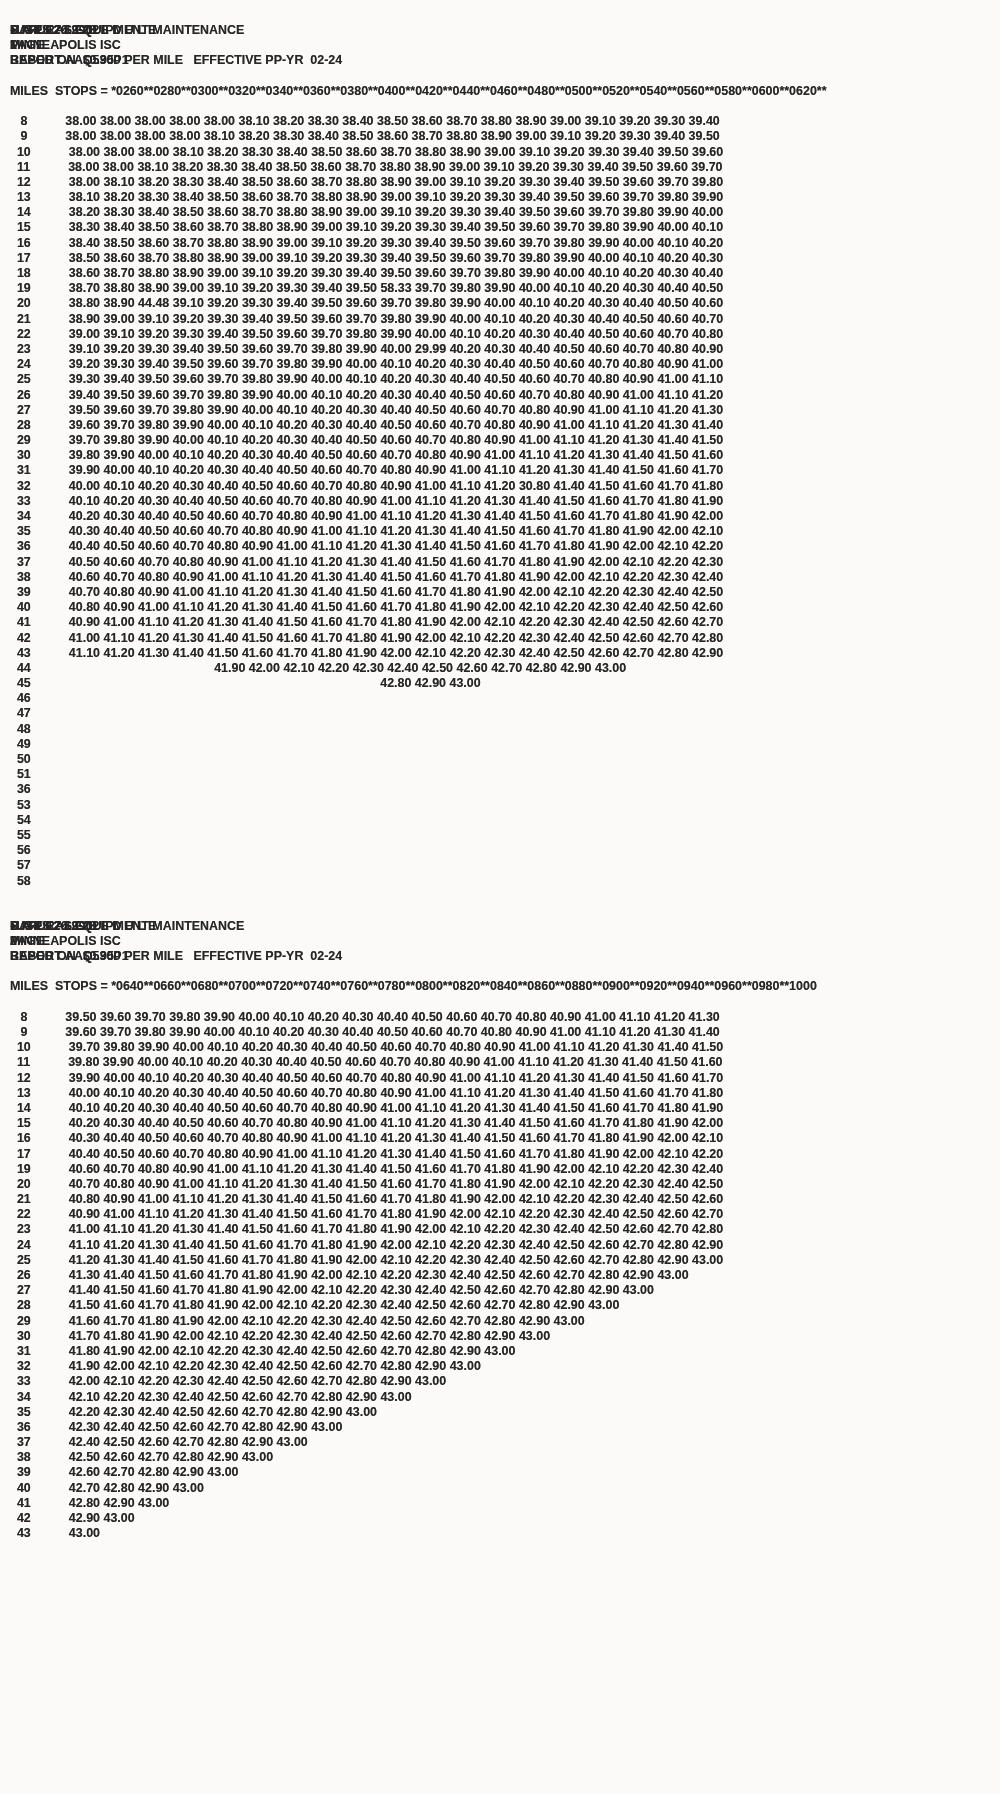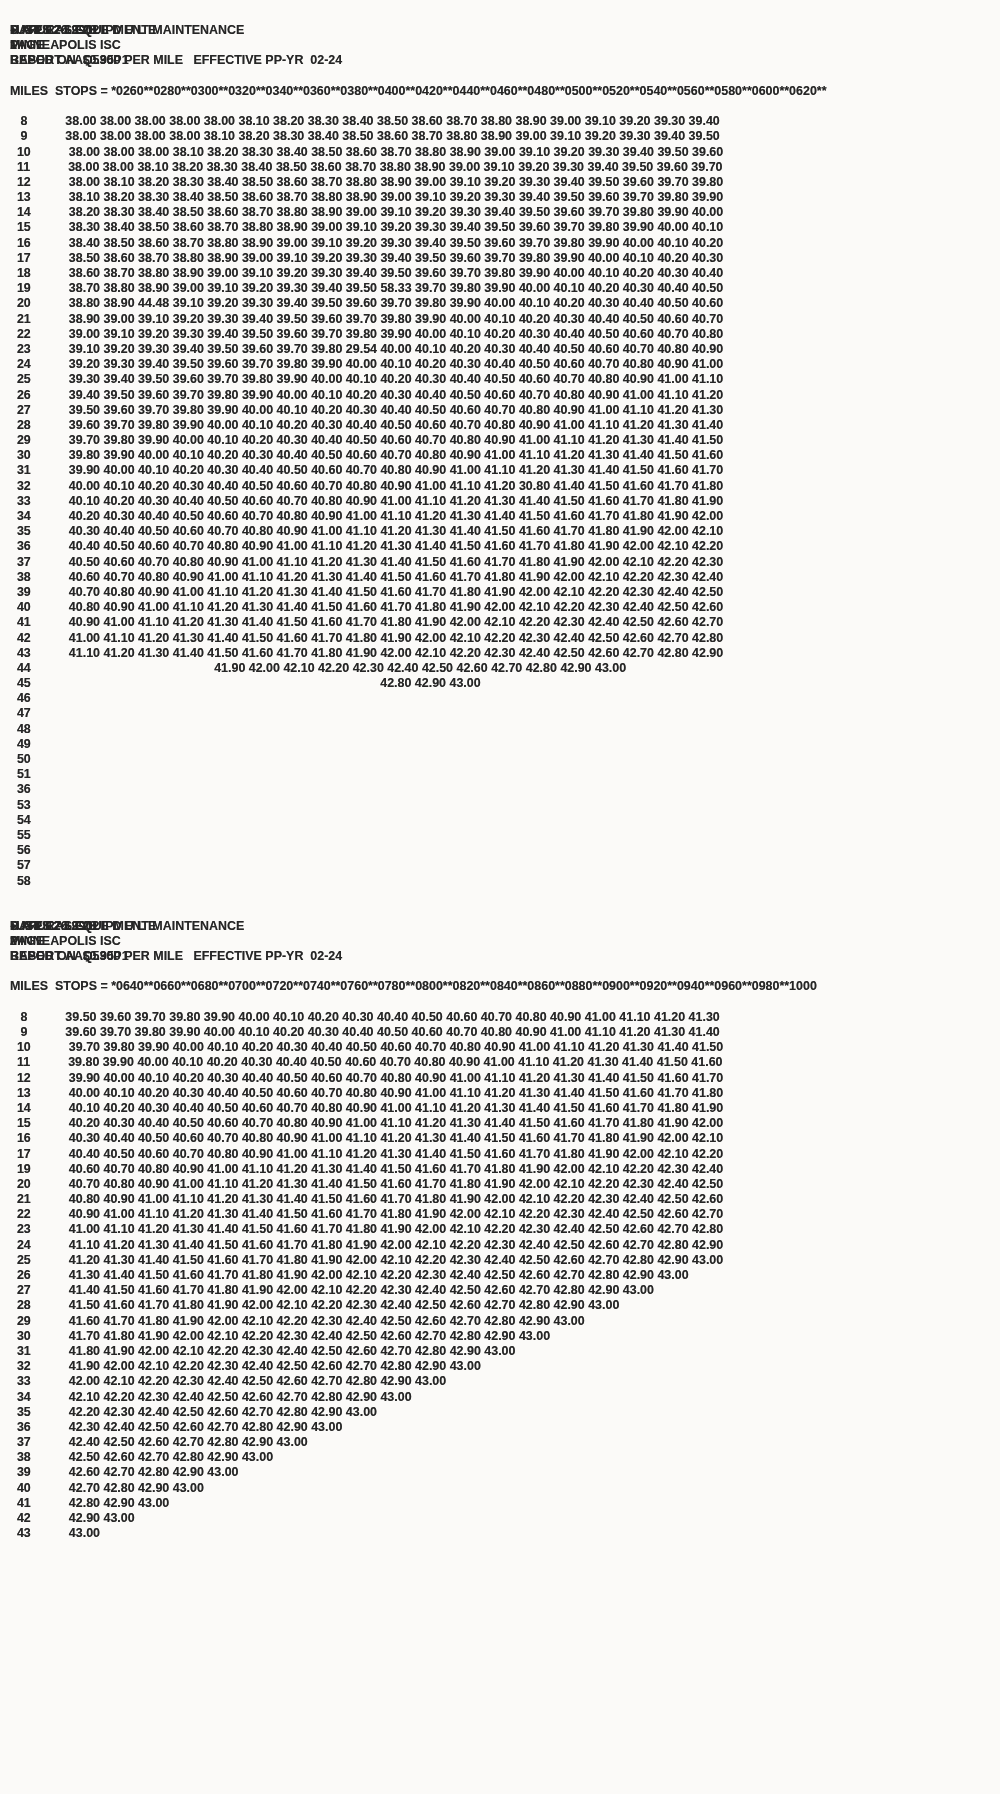--- a/index.html
+++ b/index.html
@@ -67,21 +67,21 @@
         <div class="line">  13           38.10 38.20 38.30 38.40 38.50 38.60 38.70 38.80 38.90 39.00 39.10 39.20 39.30 39.40 39.50 39.60 39.70 39.80 39.90</div>
         <div class="line">  14           38.20 38.30 38.40 38.50 38.60 38.70 38.80 38.90 39.00 39.10 39.20 39.30 39.40 39.50 39.60 39.70 39.80 39.90 40.00</div>
         <div class="line">  15           38.30 38.40 38.50 38.60 38.70 38.80 38.90 39.00 39.10 39.20 39.30 39.40 39.50 39.60 39.70 39.80 39.90 40.00 40.10</div>
         <div class="line">  16           38.40 38.50 38.60 38.70 38.80 38.90 39.00 39.10 39.20 39.30 39.40 39.50 39.60 39.70 39.80 39.90 40.00 40.10 40.20</div>
         <div class="line">  17           38.50 38.60 38.70 38.80 38.90 39.00 39.10 39.20 39.30 39.40 39.50 39.60 39.70 39.80 39.90 40.00 40.10 40.20 40.30</div>
         <div class="line">  18           38.60 38.70 38.80 38.90 39.00 39.10 39.20 39.30 39.40 39.50 39.60 39.70 39.80 39.90 40.00 40.10 40.20 40.30 40.40</div>
         <div class="line">  19           38.70 38.80 38.90 39.00 39.10 39.20 39.30 39.40 39.50 58.33 39.70 39.80 39.90 40.00 40.10 40.20 40.30 40.40 40.50</div>
         <div class="line">  20           38.80 38.90 44.48 39.10 39.20 39.30 39.40 39.50 39.60 39.70 39.80 39.90 40.00 40.10 40.20 40.30 40.40 40.50 40.60</div>
         <div class="line">  21           38.90 39.00 39.10 39.20 39.30 39.40 39.50 39.60 39.70 39.80 39.90 40.00 40.10 40.20 40.30 40.40 40.50 40.60 40.70</div>
         <div class="line">  22           39.00 39.10 39.20 39.30 39.40 39.50 39.60 39.70 39.80 39.90 40.00 40.10 40.20 40.30 40.40 40.50 40.60 40.70 40.80</div>
-        <div class="line">  23           39.10 39.20 39.30 39.40 39.50 39.60 39.70 39.80 29.54 40.00 40.10 40.20 40.30 40.40 40.50 40.60 40.70 40.80 40.90</div>
+        <div class="line">  23           39.10 39.20 39.30 39.40 39.50 39.60 39.70 39.80 39.90 40.00 29.99 40.20 40.30 40.40 40.50 40.60 40.70 40.80 40.90</div>
         <div class="line">  24           39.20 39.30 39.40 39.50 39.60 39.70 39.80 39.90 40.00 40.10 40.20 40.30 40.40 40.50 40.60 40.70 40.80 40.90 41.00</div>
         <div class="line">  25           39.30 39.40 39.50 39.60 39.70 39.80 39.90 40.00 40.10 40.20 40.30 40.40 40.50 40.60 40.70 40.80 40.90 41.00 41.10</div>
         <div class="line">  26           39.40 39.50 39.60 39.70 39.80 39.90 40.00 40.10 40.20 40.30 40.40 40.50 40.60 40.70 40.80 40.90 41.00 41.10 41.20</div>
         <div class="line">  27           39.50 39.60 39.70 39.80 39.90 40.00 40.10 40.20 40.30 40.40 40.50 40.60 40.70 40.80 40.90 41.00 41.10 41.20 41.30</div>
         <div class="line">  28           39.60 39.70 39.80 39.90 40.00 40.10 40.20 40.30 40.40 40.50 40.60 40.70 40.80 40.90 41.00 41.10 41.20 41.30 41.40</div>
         <div class="line">  29           39.70 39.80 39.90 40.00 40.10 40.20 40.30 40.40 40.50 40.60 40.70 40.80 40.90 41.00 41.10 41.20 41.30 41.40 41.50</div>
         <div class="line">  30           39.80 39.90 40.00 40.10 40.20 40.30 40.40 40.50 40.60 40.70 40.80 40.90 41.00 41.10 41.20 41.30 41.40 41.50 41.60</div>
         <div class="line">  31           39.90 40.00 40.10 40.20 40.30 40.40 40.50 40.60 40.70 40.80 40.90 41.00 41.10 41.20 41.30 41.40 41.50 41.60 41.70</div>
         <div class="line">  32           40.00 40.10 40.20 40.30 40.40 40.50 40.60 40.70 40.80 40.90 41.00 41.10 41.20 30.80 41.40 41.50 41.60 41.70 41.80</div>
         <div class="line">  33           40.10 40.20 40.30 40.40 40.50 40.60 40.70 40.80 40.90 41.00 41.10 41.20 41.30 41.40 41.50 41.60 41.70 41.80 41.90</div>

